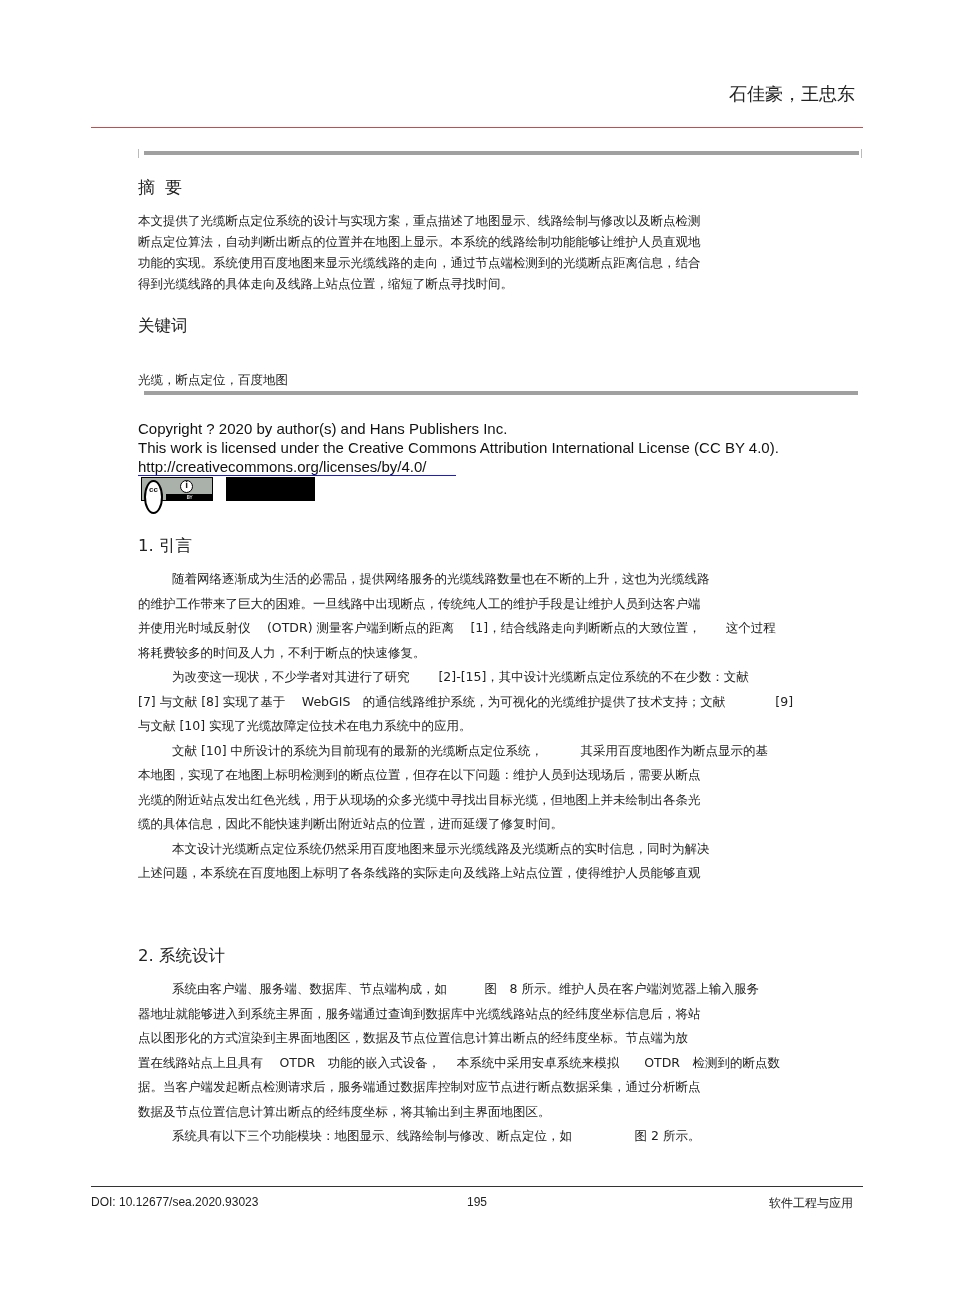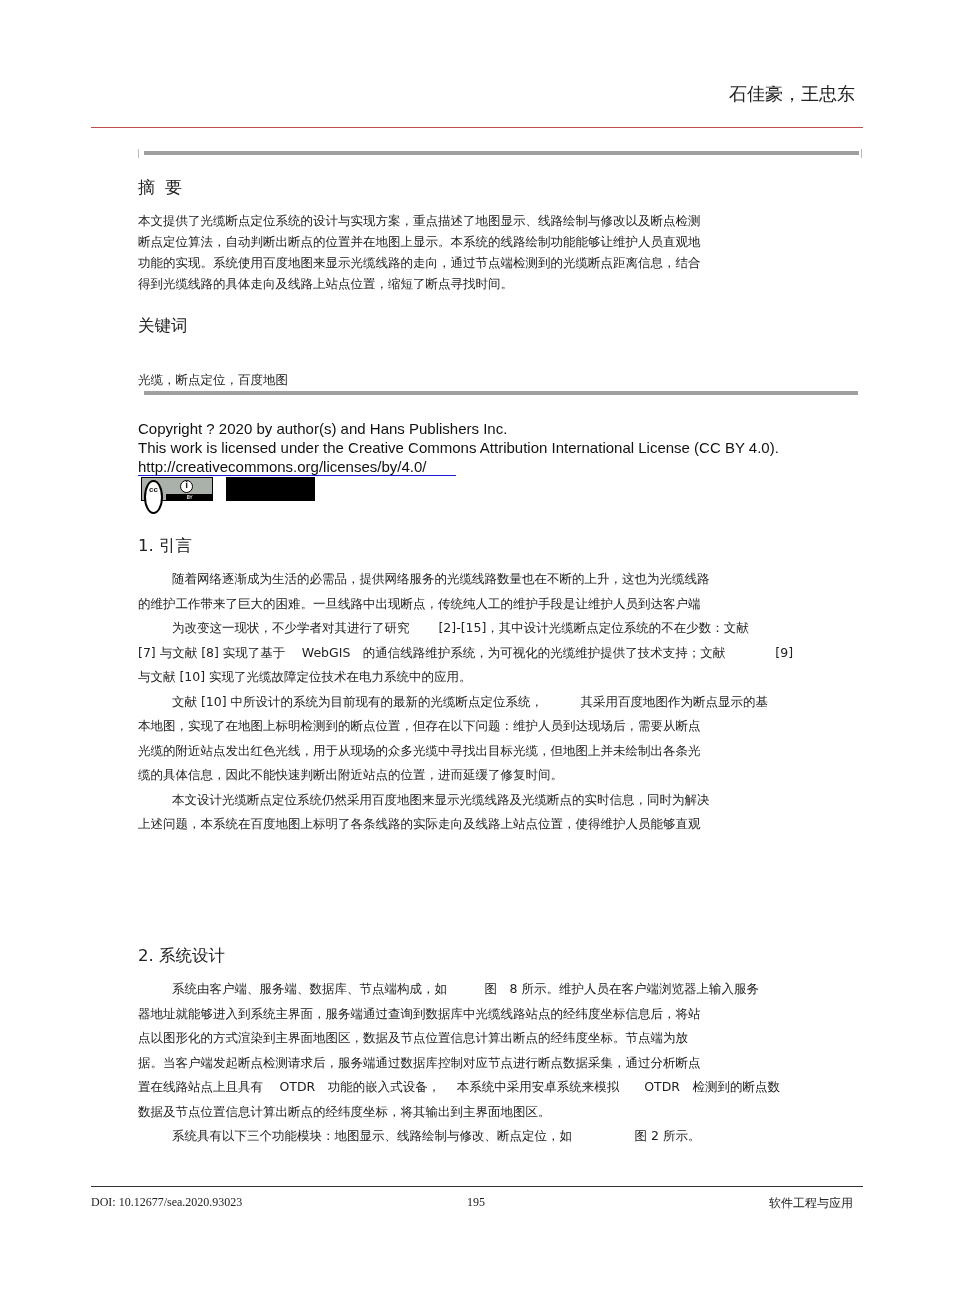--- a/index.html
+++ b/index.html
@@ -18,21 +18,21 @@
   .link{color:#111;text-decoration:none;border-bottom:1px solid #1a1adf;padding-right:30px;}
   .cc-badge{left:141px;top:477px;width:72px;height:24px;background:#aab0aa;border:1px solid #000;box-sizing:border-box;}
   .cc-circle{position:absolute;left:2px;top:2px;width:19px;height:34px;border-radius:50%;background:#fff;border:2px solid #000;box-sizing:border-box;font-size:8px;font-weight:bold;line-height:15px;text-align:center;font-family:"Liberation Sans",sans-serif;}
   .by-circle{position:absolute;left:38px;top:2px;width:13px;height:13px;border-radius:50%;background:#fff;border:1.5px solid #000;box-sizing:border-box;font-size:8px;line-height:10px;text-align:center;font-weight:bold;}
   .by-strip{position:absolute;left:24px;bottom:0;width:47px;height:6px;background:#000;color:#fff;font-size:5px;line-height:6px;text-align:center;}
   .black-box{left:226px;top:477px;width:89px;height:24px;background:#000;}
   .section-h{font-size:16.5px;color:#222;}
   .body-text{left:138px;width:725px;font-size:12.5px;line-height:24.5px;color:#222;}
   .indent{text-indent:34px;}
   .footer-rule{left:91px;top:1186px;width:772px;height:1px;background:#333;}
-  .footer{top:1195px;font-family:Liberation Serif, serif;font-size:12px;color:#222;}
+  .footer{top:1195px;font-family:Liberation Sans, sans-serif;font-size:12px;color:#222;}
 </style>
 </head>
 <body>
 
 <div class="abs header-authors">石佳豪，王忠东</div>
 <div class="abs header-rule"></div>
 
 <div class="abs frame-tick" style="left:138px;top:149px;"></div>
 <div class="abs frame-tick" style="left:861px;top:149px;"></div>
 <div class="abs gray-bar" style="left:144px;top:151px;width:715px;"></div>
@@ -58,38 +58,40 @@
   <div class="cc-circle">cc</div>
   <div class="by-circle">i</div>
   <div class="by-strip">BY</div>
 </div>
 <div class="abs black-box"></div>
 
 <div class="abs section-h" style="left:138px;top:535px;">1. 引言</div>
 <div class="abs body-text" style="top:567px;">
   <div class="indent">随着网络逐渐成为生活的必需品，提供网络服务的光缆线路数量也在不断的上升，这也为光缆线路</div>
   <div>的维护工作带来了巨大的困难。一旦线路中出现断点，传统纯人工的维护手段是让维护人员到达客户端</div>
+  <div>并使用光时域反射仪　 (OTDR) 测量客户端到断点的距离　 [1]，结合线路走向判断断点的大致位置，　　这个过程</div>
+  <div>将耗费较多的时间及人力，不利于断点的快速修复。</div>
   <div class="indent">为改变这一现状，不少学者对其进行了研究　　 [2]-[15]，其中设计光缆断点定位系统的不在少数：文献</div>
   <div>[7] 与文献 [8] 实现了基于　 WebGIS　的通信线路维护系统，为可视化的光缆维护提供了技术支持；文献　　　　[9]</div>
   <div>与文献 [10] 实现了光缆故障定位技术在电力系统中的应用。</div>
   <div class="indent">文献 [10] 中所设计的系统为目前现有的最新的光缆断点定位系统，　　　其采用百度地图作为断点显示的基</div>
   <div>本地图，实现了在地图上标明检测到的断点位置，但存在以下问题：维护人员到达现场后，需要从断点</div>
   <div>光缆的附近站点发出红色光线，用于从现场的众多光缆中寻找出目标光缆，但地图上并未绘制出各条光</div>
   <div>缆的具体信息，因此不能快速判断出附近站点的位置，进而延缓了修复时间。</div>
   <div class="indent">本文设计光缆断点定位系统仍然采用百度地图来显示光缆线路及光缆断点的实时信息，同时为解决</div>
   <div>上述问题，本系统在百度地图上标明了各条线路的实际走向及线路上站点位置，使得维护人员能够直观</div>
 </div>
 
 <div class="abs section-h" style="left:138px;top:945px;">2. 系统设计</div>
 <div class="abs body-text" style="top:977px;">
   <div class="indent">系统由客户端、服务端、数据库、节点端构成，如　　　图　8 所示。维护人员在客户端浏览器上输入服务</div>
   <div>器地址就能够进入到系统主界面，服务端通过查询到数据库中光缆线路站点的经纬度坐标信息后，将站</div>
   <div>点以图形化的方式渲染到主界面地图区，数据及节点位置信息计算出断点的经纬度坐标。节点端为放</div>
+  <div>置在线路站点上且具有　 OTDR　功能的嵌入式设备，　 本系统中采用安卓系统来模拟　　OTDR　检测到的断点数</div>
   <div>据。当客户端发起断点检测请求后，服务端通过数据库控制对应节点进行断点数据采集，通过分析断点</div>
-  <div>置在线路站点上且具有　 OTDR　功能的嵌入式设备，　 本系统中采用安卓系统来模拟　　OTDR　检测到的断点数</div>
   <div>数据及节点位置信息计算出断点的经纬度坐标，将其输出到主界面地图区。</div>
   <div class="indent">系统具有以下三个功能模块：地图显示、线路绘制与修改、断点定位，如　　　　　图 2 所示。</div>
 </div>
 
 <div class="abs footer-rule"></div>
 <div class="abs footer" style="left:91px;">DOI: 10.12677/sea.2020.93023</div>
 <div class="abs footer" style="left:467px;">195</div>
 <div class="abs footer" style="right:103px;">软件工程与应用</div>
 
 </body></html>

